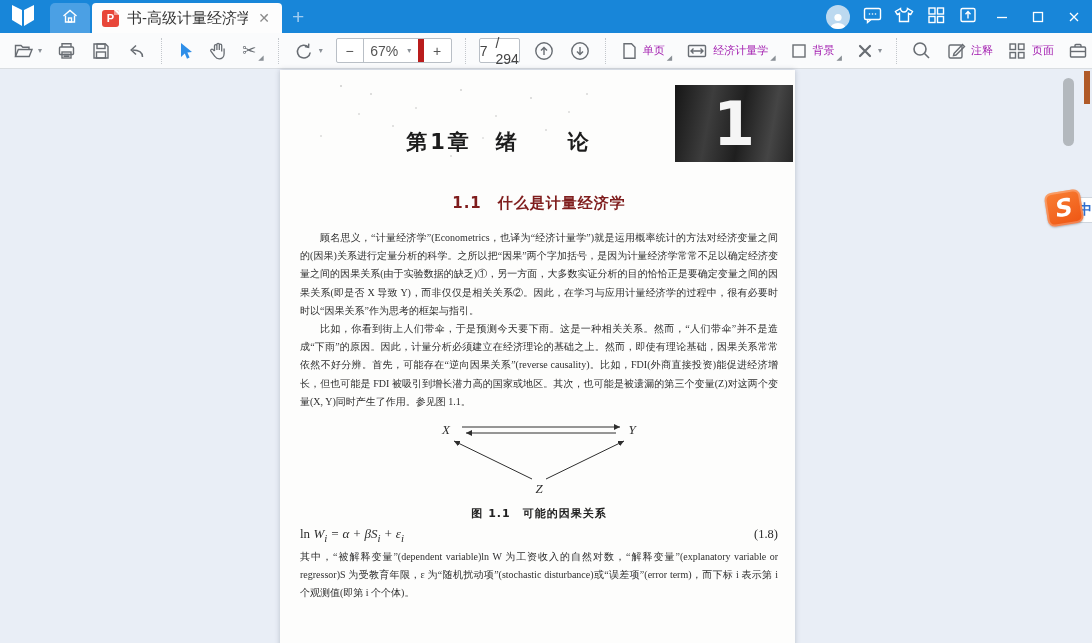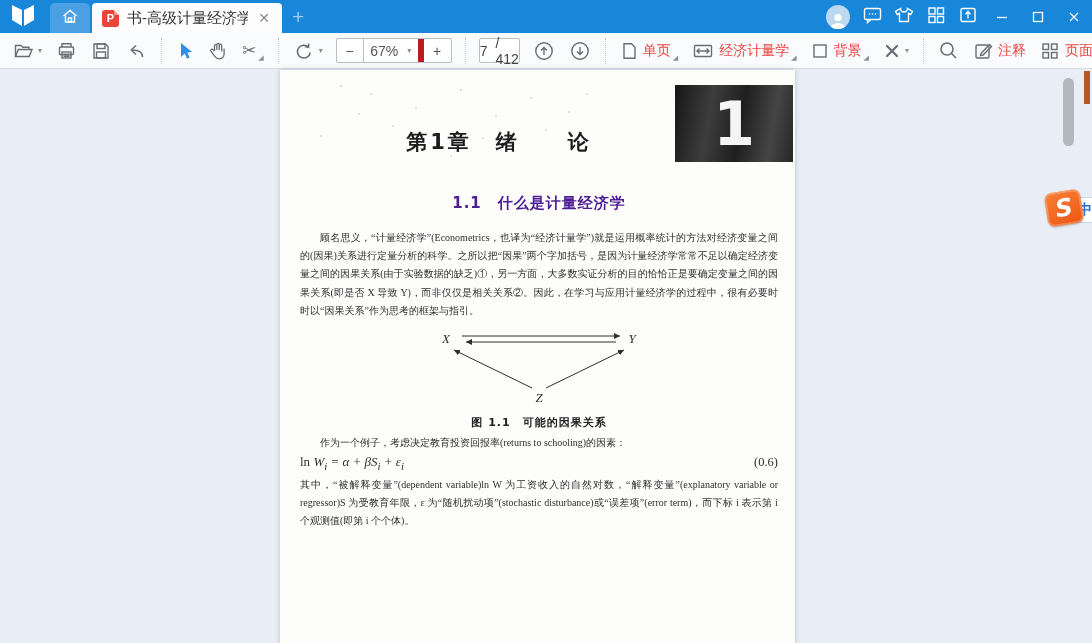--- a/index.html
+++ b/index.html
@@ -29,21 +29,21 @@
   .avatar { width:24px; height:24px; border-radius:50%; background:#bcd9f0; align-self:center;
             margin:0 6px; display:flex; align-items:flex-end; justify-content:center; overflow:hidden; }
   .winbtn { width:36px; display:flex; align-items:center; justify-content:center; color:#fff; }
 
   
   .toolbar { height:36px; background:#fafbfc; border-bottom:1px solid #d9dde1;
              display:flex; align-items:center; padding:0 6px; color:#686d73; }
   .t-btn { height:28px; display:flex; align-items:center; justify-content:center;
            padding:0 5px; margin:0 2px; border-radius:3px; color:#686d73; position:relative; }
   .t-btn svg { display:block; }
-  .t-label { font-size:14px; color:#ef4444; margin-left:5px; white-space:nowrap; }
+  .t-label { font-size:11px; color:#a21caf; margin-left:5px; white-space:nowrap; }
   .mini-caret { font-size:7px; color:#8a9096; margin-left:2px; align-self:flex-end; padding-bottom:3px; }
   .drop-caret { font-size:8px; color:#8a9096; margin-left:4px; }
   .t-sep { width:1px; height:26px; border-left:1px dotted #c3c7cc; margin:0 7px; }
   .zoom-group { display:flex; align-items:stretch; height:25px; border:1px solid #b9bfc6;
                 border-radius:2px; background:#fff; margin:0 6px; }
   .zoom-group > div { display:flex; align-items:center; justify-content:center; font-size:14px; color:#555; }
   .zseg-minus { width:27px; border-right:1px solid #b9bfc6; }
   .zseg-val { width:60px; font-size:13px; border-right:6px solid #b91c1c; gap:5px; }
   .zseg-plus { width:27px; }
   .page-box { height:25px; width:92px; border:1px solid #b9bfc6; border-radius:2px; background:#fff;
@@ -63,21 +63,21 @@
           -20px 50px rgba(0,0,0,.10), 170px 58px rgba(0,0,0,.12), 110px 70px rgba(0,0,0,.10); }
   .chapter-badge { position:absolute; left:395px; top:15px; width:118px; height:77px;
           background:linear-gradient(100deg,#161616 0%,#3d3d3d 30%,#1f1f1f 55%,#454545 80%,#262626 100%);
           color:#f5f5f5; font-family:"DejaVu Sans",sans-serif; font-size:60px; font-weight:bold;
           display:flex; align-items:center; justify-content:center; }
   .chapter-heading { position:absolute; left:69px; top:58px; width:300px; text-align:center;
           font-family:"DejaVu Sans",sans-serif; font-size:21px; font-weight:bold;
           letter-spacing:3px; color:#1c1c1c; }
   .content { position:absolute; left:20px; width:478px; top:124px; }
   .section-heading { text-align:center; font-family:"DejaVu Sans",sans-serif; font-size:15px;
-          font-weight:bold; color:#4c1d95; margin-bottom:16px; letter-spacing:1px; }
+          font-weight:bold; color:#7f1d1d; margin-bottom:16px; letter-spacing:1px; }
   .content p { font-size:10px; line-height:18.2px; text-align:justify; text-indent:2em; }
   .content p.no-indent { text-indent:0; }
   .figure-block { text-align:center; margin:6px 0 4px 0; }
   .figure-block svg { display:inline-block; }
   .fig-node { font-family:"Liberation Serif",serif; font-style:italic; font-size:13px; fill:#2e2e2e; }
   .fig-caption { font-size:11px; font-weight:bold; font-family:"DejaVu Sans",sans-serif;
           color:#222; margin-top:5px; letter-spacing:1px; }
   .eq-row { position:relative; font-size:13px; line-height:18px; margin:1px 0; }
   .eq-row i { font-family:"Liberation Serif",serif; }
   .eq-num { position:absolute; right:0; top:0; font-size:12.5px; }
@@ -246,21 +246,21 @@
     <div class="zseg-val">
       <span>67%</span>
       <span class="drop-caret">▾</span>
     </div>
     <div class="zseg-plus">+</div>
   </div>
   <div class="t-sep"></div>
 
   <div class="page-box">
     <span>7</span>
-    <span>/ 412</span>
+    <span>/ 294</span>
   </div>
   <div class="t-btn">
     <svg width="22" height="22" viewBox="0 0 22 22" fill="none" stroke="currentColor" stroke-width="1.4">
       <circle cx="11" cy="11" r="8.2"></circle>
       <path d="M11 15 V8 M8 10.6 L11 7.4 L14 10.6"></path>
     </svg>
   </div>
   <div class="t-btn">
     <svg width="22" height="22" viewBox="0 0 22 22" fill="none" stroke="currentColor" stroke-width="1.4">
       <circle cx="11" cy="11" r="8.2"></circle>
@@ -333,44 +333,44 @@
 
 <div class="docarea">
   <div class="page">
     <div class="scan-noise"></div>
     <div class="chapter-badge">1</div>
     <div class="chapter-heading">第1章　绪　　论</div>
 
     <div class="content">
       <div class="section-heading">1.1　什么是计量经济学</div>
       <p>顾名思义，“计量经济学”(Econometrics，也译为“经济计量学”)就是运用概率统计的方法对经济变量之间的(因果)关系进行定量分析的科学。之所以把“因果”两个字加括号，是因为计量经济学常常不足以确定经济变量之间的因果关系(由于实验数据的缺乏)①，另一方面，大多数实证分析的目的恰恰正是要确定变量之间的因果关系(即是否 X 导致 Y)，而非仅仅是相关关系②。因此，在学习与应用计量经济学的过程中，很有必要时时以“因果关系”作为思考的框架与指引。</p>
+      <p>比如，你看到街上人们带伞，于是预测今天要下雨。这是一种相关关系。然而，“人们带伞”并不是造成“下雨”的原因。因此，计量分析必须建立在经济理论的基础之上。然而，即使有理论基础，因果关系常常依然不好分辨。首先，可能存在“逆向因果关系”(reverse causality)。比如，FDI(外商直接投资)能促进经济增长，但也可能是 FDI 被吸引到增长潜力高的国家或地区。其次，也可能是被遗漏的第三个变量(Z)对这两个变量(X, Y)同时产生了作用。参见图 1.1。</p>
 
       <div class="figure-block">
         <svg width="230" height="80" viewBox="0 0 230 80">
           <defs>
             <marker id="arr" markerWidth="8" markerHeight="8" refX="6" refY="3" orient="auto">
               <path d="M0,0 L6,3 L0,6 Z" fill="#2e2e2e"></path>
             </marker>
           </defs>
           <text x="22" y="17" class="fig-node" text-anchor="middle">X</text>
           <text x="208" y="17" class="fig-node" text-anchor="middle">Y</text>
           <text x="115" y="76" class="fig-node" text-anchor="middle">Z</text>
           <line x1="38" y1="10" x2="196" y2="10" stroke="#2e2e2e" stroke-width="1" marker-end="url(#arr)"></line>
           <line x1="192" y1="16" x2="42" y2="16" stroke="#2e2e2e" stroke-width="1" marker-end="url(#arr)"></line>
           <line x1="108" y1="62" x2="30" y2="24" stroke="#2e2e2e" stroke-width="1" marker-end="url(#arr)"></line>
           <line x1="122" y1="62" x2="200" y2="24" stroke="#2e2e2e" stroke-width="1" marker-end="url(#arr)"></line>
         </svg>
         <div class="fig-caption">图 1.1　可能的因果关系</div>
       </div>
 
-      <p>作为一个例子，考虑决定教育投资回报率(returns to schooling)的因素：</p>
 
       <div class="eq-row">
         <span>ln </span><i>W</i><sub><i>i</i></sub><i> = α + βS</i><sub><i>i</i></sub><i> + ε</i><sub><i>i</i></sub>
-        <span class="eq-num">(0.6)</span>
+        <span class="eq-num">(1.8)</span>
       </div>
 
       <p class="no-indent">其中，“被解释变量”(dependent variable)ln W 为工资收入的自然对数，“解释变量”(explanatory variable or regressor)S 为受教育年限，ε 为“随机扰动项”(stochastic disturbance)或“误差项”(error term)，而下标 i 表示第 i 个观测值(即第 i 个个体)。</p>
 
     </div>
   </div>
 
   <div class="scroll-thumb"></div>
   <div class="edge-strip"></div>
 

